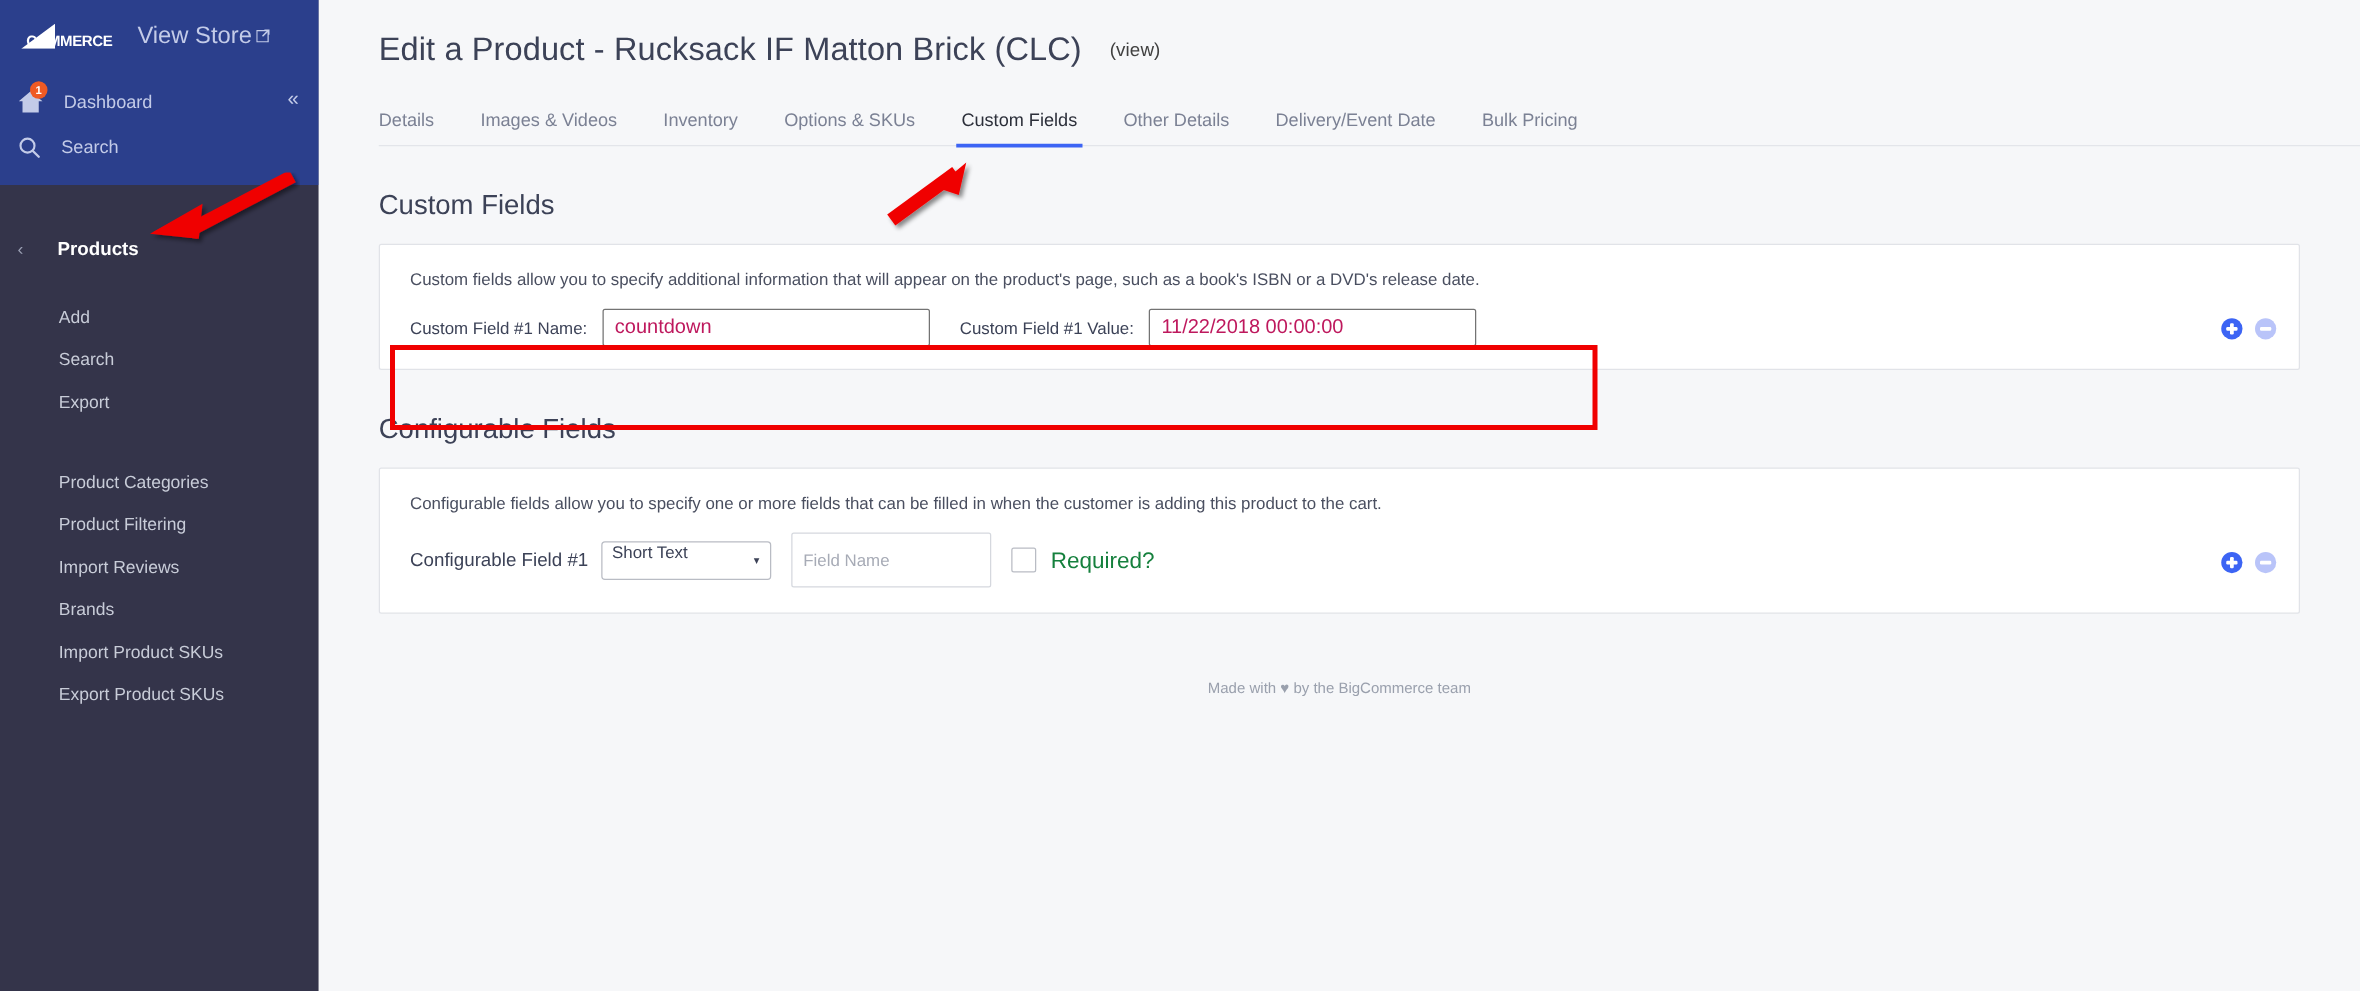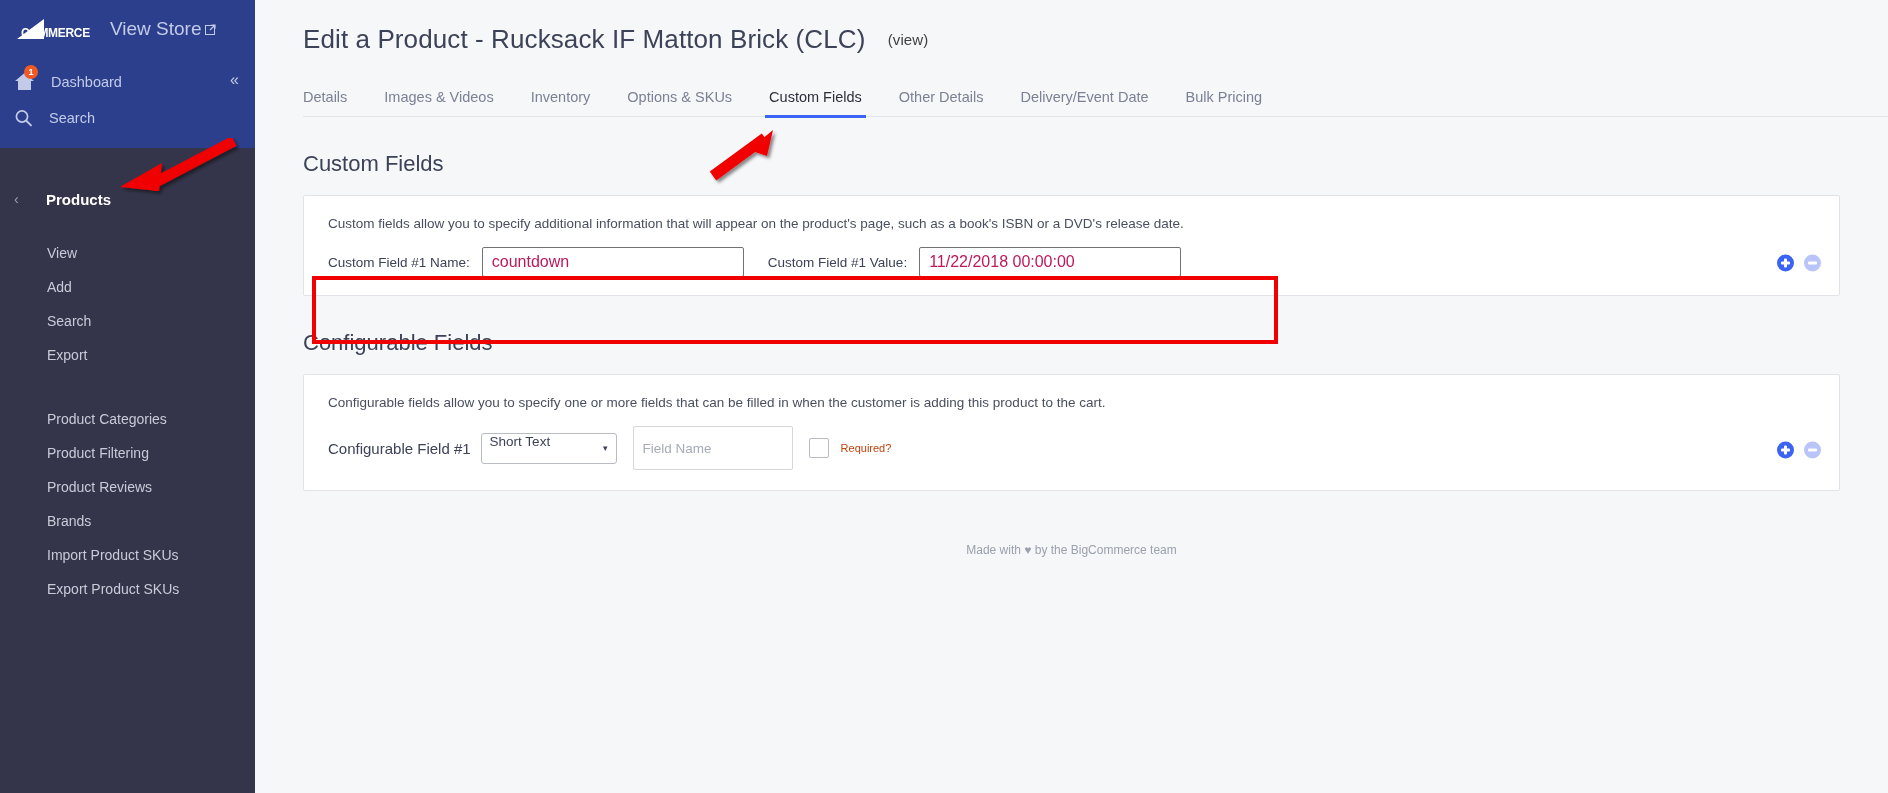--- a/index.html
+++ b/index.html
@@ -206,21 +206,21 @@
     border: 1px solid #d5d8de; border-radius: 2px;
     background: #fff; font-size: 13.5px; color: #3c4257;
     padding: 0 9px; outline: none;
     font-family: "Liberation Sans", sans-serif;
   }
   .fieldname-input::placeholder { color: #a7abb6; }
   .checkbox {
     width: 20px; height: 20px; margin-left: 16px;
     border: 1px solid #b9bcc4; border-radius: 2px; background: #fff;
   }
-  .req-label { font-size: 11px; color: #c2410c; margin-left: 12px; }
+  .req-label { font-size: 18px; color: #15803d; margin-left: 12px; }
 
   .footer-note {
     text-align: center; font-size: 12px; color: #9aa0ad;
     margin-top: 52px;
   }
   .footer-note .heart { color: #9aa0ad; }
 
   
   .redbox {
     position: absolute;
@@ -278,32 +278,31 @@
         <span class="lbl">Search</span>
       </div>
     </div>
 
     <div class="sb-section">
       <span class="caret">‹</span>
       <span class="lbl">Products</span>
     </div>
 
     <div class="sb-list">
-      <div class="sb-item">View</div>
       <div class="sb-item">Add</div>
       <div class="sb-item">Search</div>
       <div class="sb-item">Export</div>
     </div>
 
     <div class="sb-gap"></div>
 
     <div class="sb-list" style="margin-top:0">
       <div class="sb-item">Product Categories</div>
       <div class="sb-item">Product Filtering</div>
-      <div class="sb-item">Product Reviews</div>
+      <div class="sb-item">Import Reviews</div>
       <div class="sb-item">Brands</div>
       <div class="sb-item">Import Product SKUs</div>
       <div class="sb-item">Export Product SKUs</div>
     </div>
   </div>
 
   <div class="main">
 
     <div class="page-title">
       <span>Edit a Product - Rucksack IF Matton Brick (CLC)</span>

